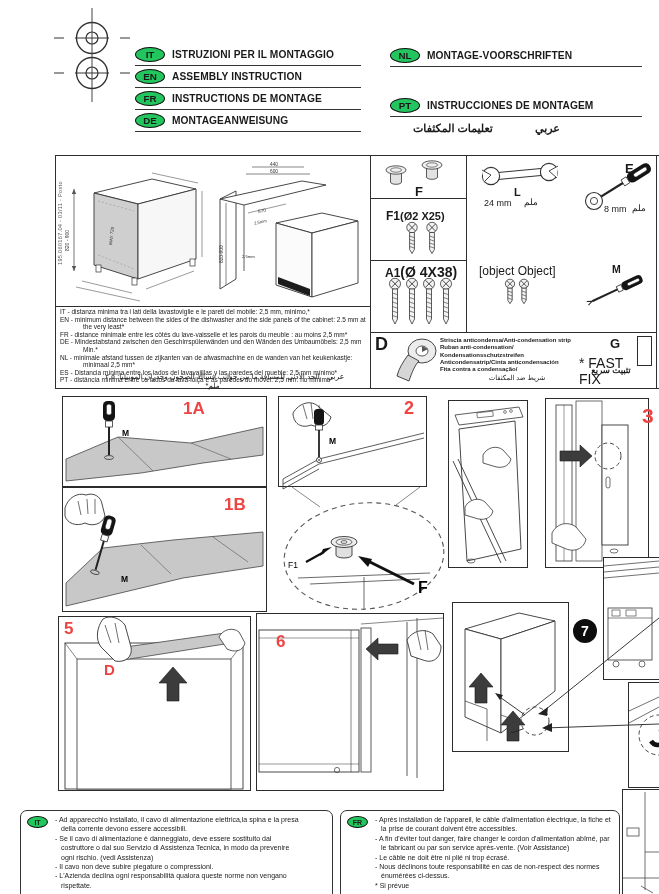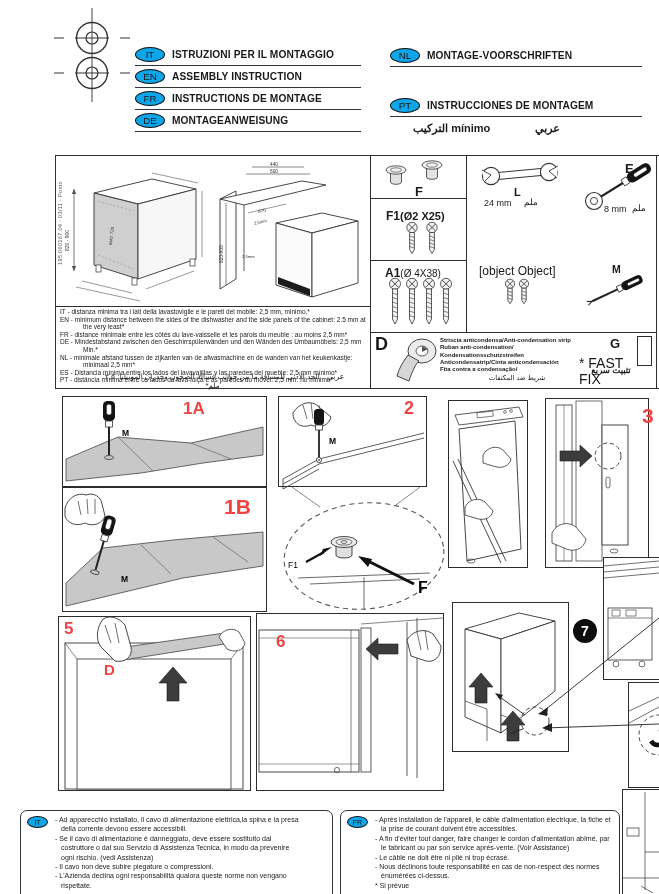--- a/index.html
+++ b/index.html
@@ -3,21 +3,21 @@
 <meta charset="utf-8">
 <style>
   html,body{margin:0;padding:0}
   .page{position:relative;width:659px;height:894px;background:#fff;overflow:hidden;
         font-family:"Liberation Sans",sans-serif;color:#1a1a1a}
   .abs{position:absolute}
   .hl{position:absolute;background:#2e2e2e;height:1px}
   .vl{position:absolute;background:#2e2e2e;width:1px}
   .panel{position:absolute;border:1.1px solid #2c2c2c;background:#fff;box-sizing:border-box}
   .oval{display:inline-flex;align-items:center;justify-content:center;border:1.7px solid #0f0f0f;
-        border-radius:50%;font-weight:normal;background:#0ea5e9;box-sizing:border-box}
+        border-radius:50%;font-weight:bold;background:#22c55e;box-sizing:border-box}
   .hrow{position:absolute;display:flex;align-items:center;gap:7px;border-bottom:1.3px solid #333}
   .hrow .oval{width:30px;height:15px;font-size:9.8px;flex:none}
   .hlabel{font-weight:bold;font-size:10.2px;white-space:nowrap;letter-spacing:.1px}
   .nline{font-size:6.5px;line-height:7.6px;padding-left:23px;text-indent:-23px}
   .stepnum{position:absolute;font-weight:bold;color:#ef4444}
   .fn-box{position:absolute;border:1.3px solid #333;border-radius:7px;background:#fff;box-sizing:border-box}
   .fn-line{font-size:7px;line-height:9.4px;padding-left:9px;text-indent:-6px}
   .vtext{position:absolute;writing-mode:vertical-rl;transform:rotate(180deg);
          font-size:5.6px;color:#555;letter-spacing:.3px;white-space:nowrap}
   .partlabel{position:absolute;font-weight:bold}
@@ -65,21 +65,21 @@
   </div>
 
   <div class="hrow" style="left:390px;top:44px;width:252px;height:22px">
     <span class="oval">NL</span>
     <span class="hlabel">MONTAGE-VOORSCHRIFTEN</span>
   </div>
   <div class="hrow" style="left:390px;top:94px;width:252px;height:22px">
     <span class="oval">PT</span>
     <span class="hlabel">INSTRUCCIONES  DE MONTAGEM</span>
   </div>
-  <div class="abs ar" style="left:413px;top:122px;font-size:11px;font-weight:bold">mínimo التركيب</div>
+  <div class="abs ar" style="left:413px;top:122px;font-size:11px;font-weight:bold">تعليمات المكثفات</div>
   <div class="abs ar" style="left:535px;top:122px;font-size:11px;font-weight:bold">عربي</div>
 
   <div class="hl" style="left:55px;top:155px;width:604px"></div>
   <div class="hl" style="left:55px;top:388px;width:604px"></div>
   <div class="vl" style="left:55px;top:155px;height:233px"></div>
   <div class="vl" style="left:656px;top:155px;height:233px"></div>
   <div class="vl" style="left:370px;top:155px;height:233px"></div>
   <div class="hl" style="left:55px;top:306px;width:315px"></div>
   <div class="vl" style="left:466px;top:155px;height:177px"></div>
   <div class="hl" style="left:370px;top:198px;width:96px"></div>
@@ -167,21 +167,21 @@
     </g>
     <g transform="translate(30,0)">
       <circle cx="0" cy="5.5" r="5.2" fill="#f3f3f3" stroke="#333" stroke-width=".8"></circle>
       <path d="M-3.4,2.1 L3.4,8.9 M3.4,2.1 L-3.4,8.9" stroke="#333" stroke-width=".9"></path>
       <path d="M-2.4,10.5 h4.8 v17 l-2.4,4 -2.4,-4 z" fill="#f3f3f3" stroke="#333" stroke-width=".8"></path>
       <path d="M-2.4,14 l4.8,1.6 M-2.4,17.5 l4.8,1.6 M-2.4,21 l4.8,1.6 M-2.4,24.5 l4.8,1.6" stroke="#333" stroke-width=".6"></path>
     </g>
   </svg>
 
   <div class="abs" style="left:385px;top:263px">
-    <span style="font-weight:bold;font-size:12px">A1</span><span style="font-weight:normal;font-size:10px">(Ø 4X38)</span>
+    <span style="font-weight:bold;font-size:12px">A1</span><span style="font-weight:bold;font-size:14px">(Ø 4X38)</span>
   </div>
   <svg style="left:386px;top:278px" width="70" height="54" viewBox="0 0 70 54">
     <g transform="translate(9,0)">
         <circle cx="0" cy="5.8" r="5.5" fill="#f3f3f3" stroke="#333" stroke-width=".8"></circle>
         <path d="M-3.6,2.2 L3.6,9.4 M3.6,2.2 L-3.6,9.4" stroke="#333" stroke-width=".9"></path>
         <path d="M-2.5,11 h5 v30 l-2.5,5 -2.5,-5 z" fill="#f3f3f3" stroke="#333" stroke-width=".8"></path>
         <path d="M-2.5,15 l5,1.7 M-2.5,19.5 l5,1.7 M-2.5,24 l5,1.7 M-2.5,28.5 l5,1.7 M-2.5,33 l5,1.7 M-2.5,37.5 l5,1.7" stroke="#333" stroke-width=".6"></path>
       </g>
     <g transform="translate(26,0)">
         <circle cx="0" cy="5.8" r="5.5" fill="#f3f3f3" stroke="#333" stroke-width=".8"></circle>
@@ -301,21 +301,21 @@
     <path d="M13,9 L16,23 M22,7 L23,22 M30,7 L30,22" transform="translate(2,4)" fill="none" stroke="#333" stroke-width=".7"></path>
     <g transform="translate(48,28) rotate(16)">
       <rect x="-6" y="0" width="12" height="20" rx="4.5" fill="#141414"></rect>
       <rect x="-2.6" y="3" width="5.2" height="11" rx="2.6" fill="#fff" stroke="#141414" stroke-width=".6"></rect>
       <rect x="-3.4" y="20" width="6.8" height="6" fill="#fff" stroke="#333" stroke-width=".8"></rect>
       <line x1="0" y1="26" x2="0" y2="56" stroke="#222" stroke-width="2"></line>
       <ellipse cx="0" cy="58.5" rx="4.5" ry="2" fill="none" stroke="#333" stroke-width=".8"></ellipse>
     </g>
     <text x="58" y="94" font-size="8.5" font-weight="bold">M</text>
   </svg>
-  <div class="stepnum" style="left:224px;top:495px;font-size:21px">1B</div>
+  <div class="stepnum" style="left:224px;top:495px;font-size:17px">1B</div>
 
   <div class="panel" style="left:278px;top:396px;width:149px;height:91px"></div>
   <svg style="left:279px;top:397px" width="147" height="89" viewBox="0 0 147 89">
     <path d="M4,82 L40,62 L145,36 M4,87 L40,67 L145,41 M4,92 L40,72 M4,82 L4,92" fill="none" stroke="#333" stroke-width=".8"></path>
     <path d="M0,14 C6,4 18,0 26,8 L38,18 C36,26 28,30 18,26 C8,30 0,24 0,14 Z" transform="translate(14,2)" fill="#fff" stroke="#333" stroke-width=".9"></path>
     <path d="M10,6 L14,20 M18,4 L20,20 M26,6 L27,19" transform="translate(14,2)" fill="none" stroke="#333" stroke-width=".7"></path>
     <g transform="translate(40,12)">
       <rect x="-5" y="0" width="10" height="16" rx="3.5" fill="#141414"></rect>
       <rect x="-3.6" y="16" width="7.2" height="5" fill="#fff" stroke="#333" stroke-width=".8"></rect>
       <line x1="0" y1="21" x2="0" y2="48" stroke="#222" stroke-width="1.8"></line>

